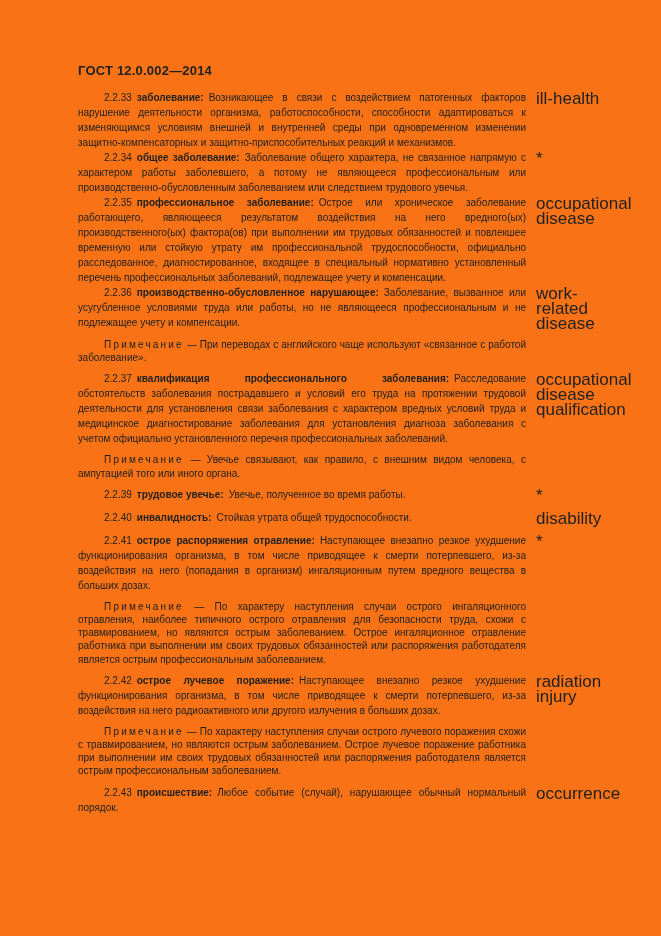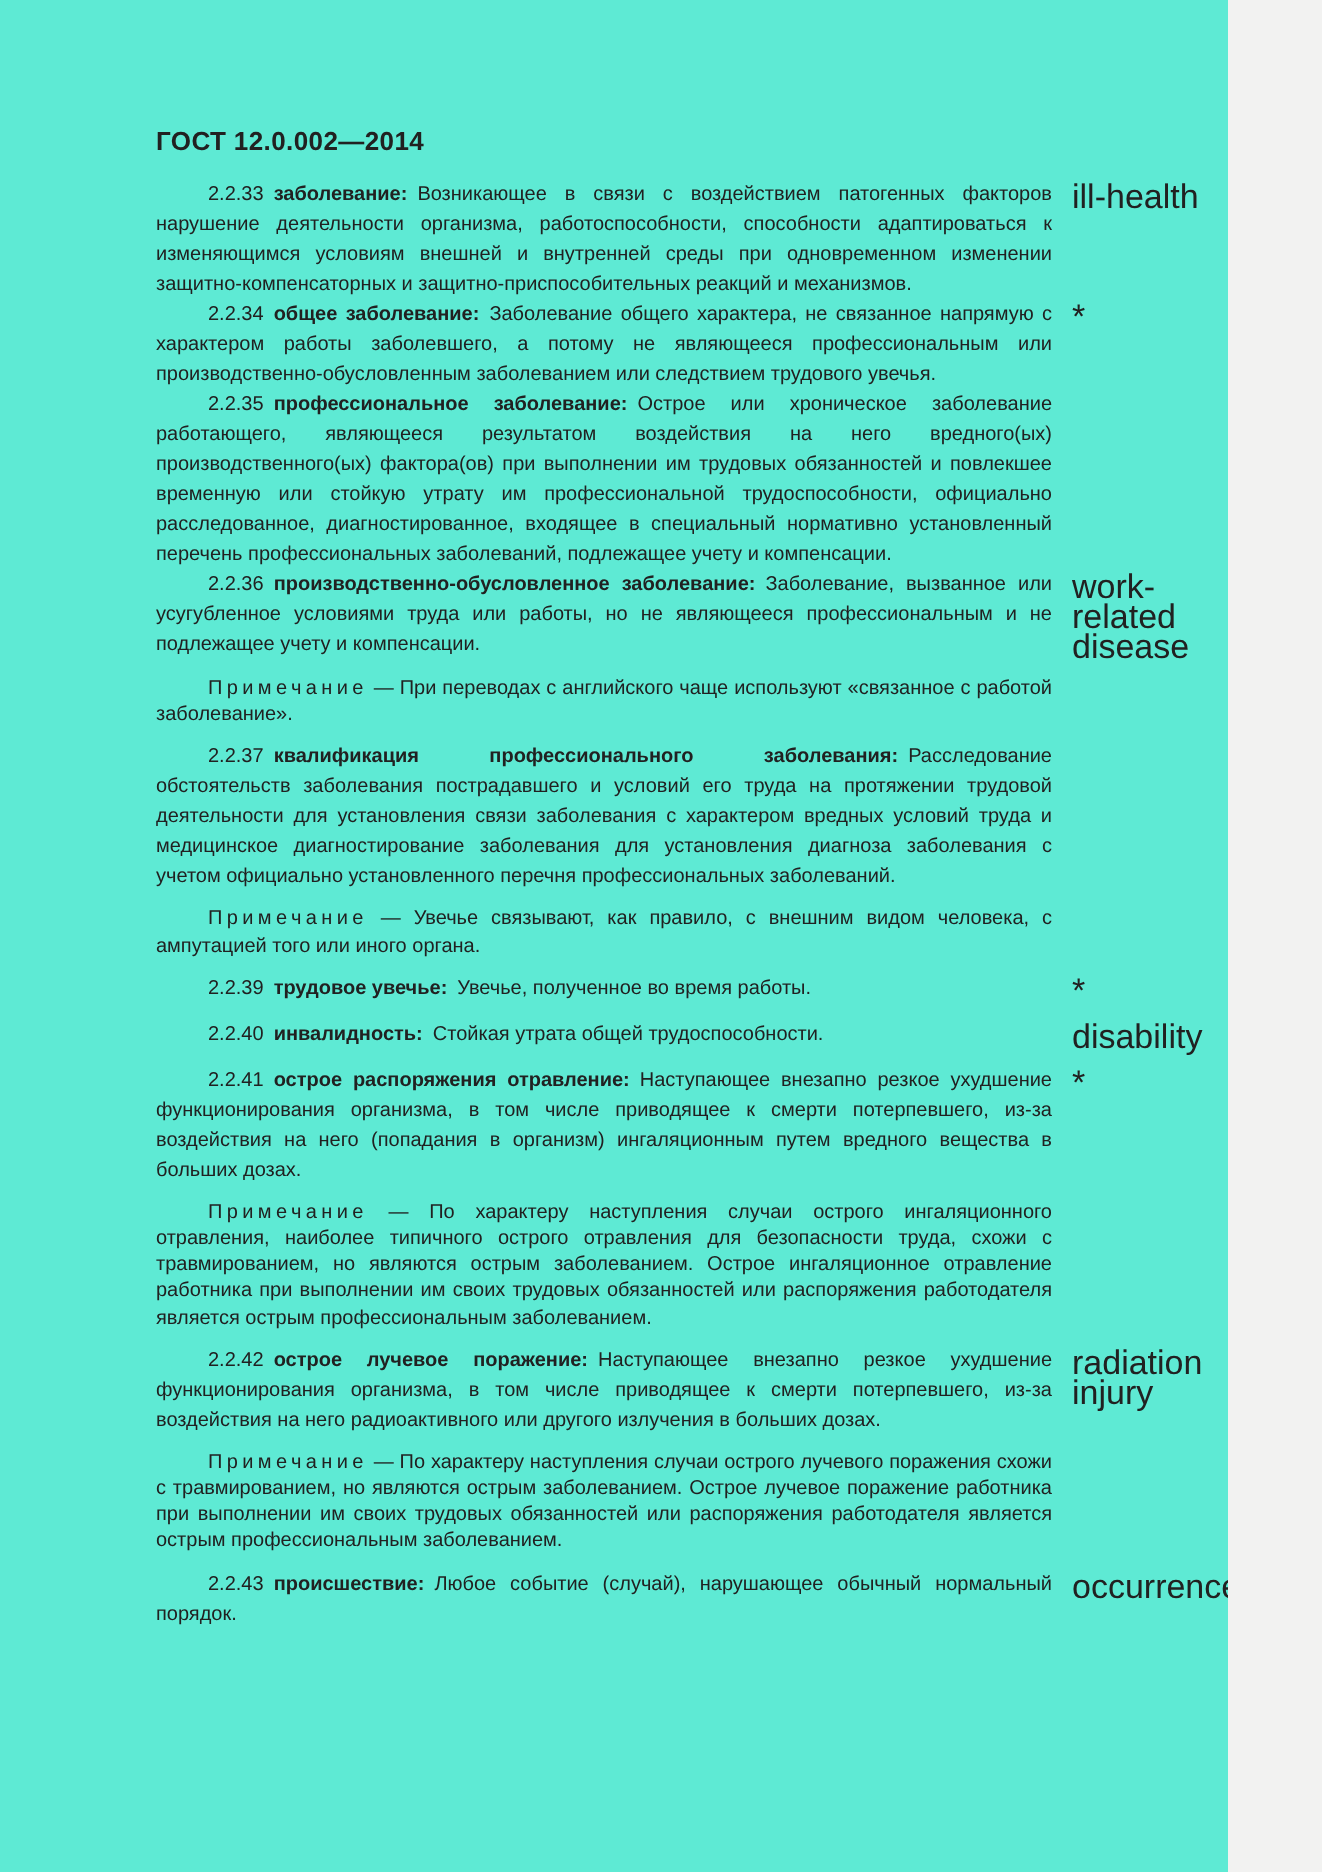--- a/index.html
+++ b/index.html
@@ -1,19 +1,19 @@
 <!DOCTYPE html>
 <html lang="ru"><head>
 <meta charset="utf-8">
 <style>
   html,body{margin:0;padding:0;background:#f2f2f1;}
   .page{
     position:relative;
-    width:614px;height:936px;
-    background:#5eead4;
+    width:661px;height:936px;
+    background:#f97316;
     overflow:hidden;
     font-family:"Liberation Sans","DejaVu Sans",sans-serif;
     color:#212121;
     -webkit-font-smoothing:antialiased;
   }
   .header{
     position:absolute;left:78px;top:63px;
     font-size:13px;font-weight:bold;letter-spacing:.2px;
   }
   .content{
@@ -63,34 +63,36 @@
       <div class="mterm">ill-health</div>
     </div>
 
     <div class="row">
       <p class="para"><span class="num">2.2.34</span><b class="term">общее заболевание:</b><span>Заболевание общего характера, не связанное напрямую с характером работы заболевшего, а потому не являющееся профессиональным или производственно-обусловленным заболеванием или следствием трудового увечья.</span></p>
       <div class="mterm">*</div>
     </div>
 
     <div class="row">
       <p class="para"><span class="num">2.2.35</span><b class="term">профессиональное заболевание:</b><span>Острое или хроническое заболевание работающего, являющееся результатом воздействия на него вредного(ых) производственного(ых) фактора(ов) при выполнении им трудовых обязанностей и повлекшее временную или стойкую утрату им профессиональной трудоспособности, официально расследованное, диагностированное, входящее в специальный нормативно установленный перечень профессиональных заболеваний, подлежащее учету и компенсации.</span></p>
+      <div class="mterm">occupational disease</div>
     </div>
 
     <div class="row">
-      <p class="para"><span class="num">2.2.36</span><b class="term">производственно-обусловленное заболевание:</b><span>Заболевание, вызванное или усугубленное условиями труда или работы, но не являющееся профессиональным и не подлежащее учету и компенсации.</span></p>
+      <p class="para"><span class="num">2.2.36</span><b class="term">производственно-обусловленное нарушающее:</b><span>Заболевание, вызванное или усугубленное условиями труда или работы, но не являющееся профессиональным и не подлежащее учету и компенсации.</span></p>
       <div class="mterm">work-related disease</div>
     </div>
 
     <div class="row">
       <p class="note"><span class="note-label">Примечание</span> <span>— При переводах с английского чаще используют «связанное с работой заболевание».</span></p>
       <div class="mterm"></div>
     </div>
 
     <div class="row">
       <p class="para"><span class="num">2.2.37</span><b class="term">квалификация профессионального заболевания:</b><span>Расследование обстоятельств заболевания пострадавшего и условий его труда на протяжении трудовой деятельности для установления связи заболевания с характером вредных условий труда и медицинское диагностирование заболевания для установления диагноза заболевания с учетом официально установленного перечня профессиональных заболеваний.</span></p>
+      <div class="mterm">occupational disease qualification</div>
     </div>
 
 
     <div class="row">
       <p class="note"><span class="note-label">Примечание</span> <span>— Увечье связывают, как правило, с внешним видом человека, с ампутацией того или иного органа.</span></p>
       <div class="mterm"></div>
     </div>
 
     <div class="row">
       <p class="para"><span class="num">2.2.39</span><b class="term">трудовое увечье:</b><span>Увечье, полученное во время работы.</span></p>

